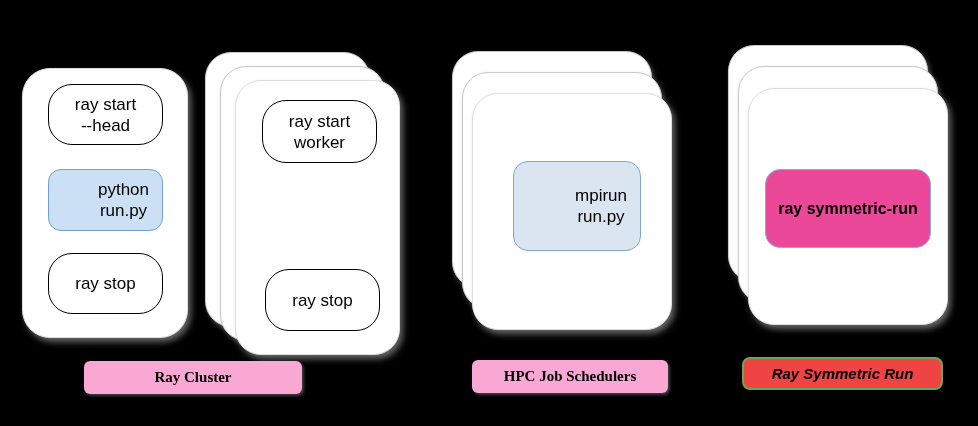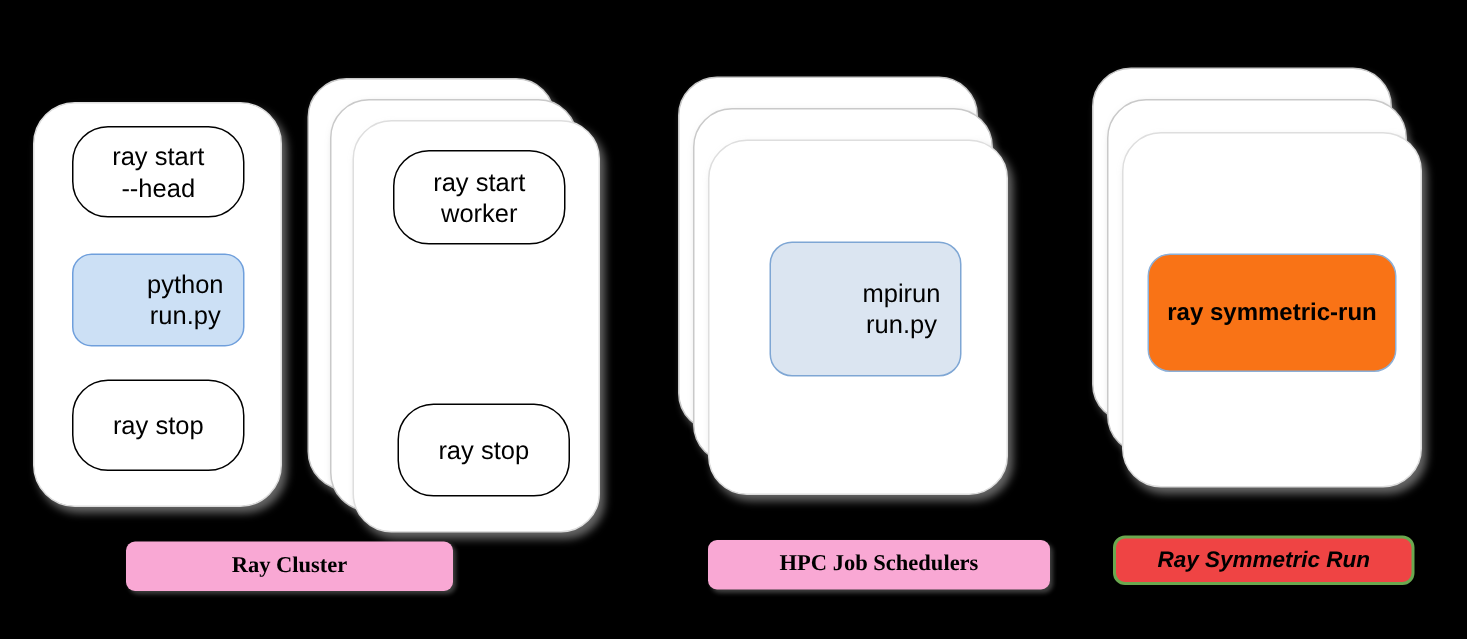--- a/index.html
+++ b/index.html
@@ -37,21 +37,21 @@
     background:#cce0f5;
     border:1.5px solid #6f9fdc;
     border-radius:13px;
   }
   .cmdbox.lightblue{
     background:#dbe5f1;
     border:1.5px solid #7ea6d4;
     border-radius:15px;
   }
   .cmdbox.lightblue2{
-    background:#f97316;
+    background:#ec4899;
     border:1.5px solid #8cafd7;
     border-radius:15px;
   }
   .cmdbox .b{font-weight:bold;font-size:16px;line-height:22px;}
   .cmdbox .r{font-size:15px;line-height:21px;}
   
   .badge{
     position:absolute;
     display:flex;align-items:center;justify-content:center;
     font-size:15px;font-weight:bold;
@@ -104,16 +104,16 @@
 
   <div class="card back" style="left:728px;top:45px;width:200px;height:237px;z-index:1;"></div>
   <div class="card back" style="left:738px;top:66px;width:200px;height:237px;z-index:2;"></div>
   <div class="card" style="left:748px;top:88px;width:200px;height:237px;z-index:3;">
     <div class="cmdbox lightblue2" style="left:16px;top:80px;width:166px;height:79px;">
       <div class="b">ray symmetric-run</div>
     </div>
   </div>
 
   <div class="badge gray" style="left:84px;top:361px;width:218px;height:33px;z-index:4;">Ray Cluster</div>
-  <div class="badge gray" style="left:472px;top:360px;width:228px;height:33px;z-index:4;">HPC Job Schedulers</div>
+  <div class="badge gray" style="left:472px;top:360px;width:196px;height:33px;z-index:4;">HPC Job Schedulers</div>
   <div class="badge green" style="left:742px;top:357px;width:201px;height:33px;z-index:4;">Ray Symmetric Run</div>
 
 </div>
 
 </body></html>

